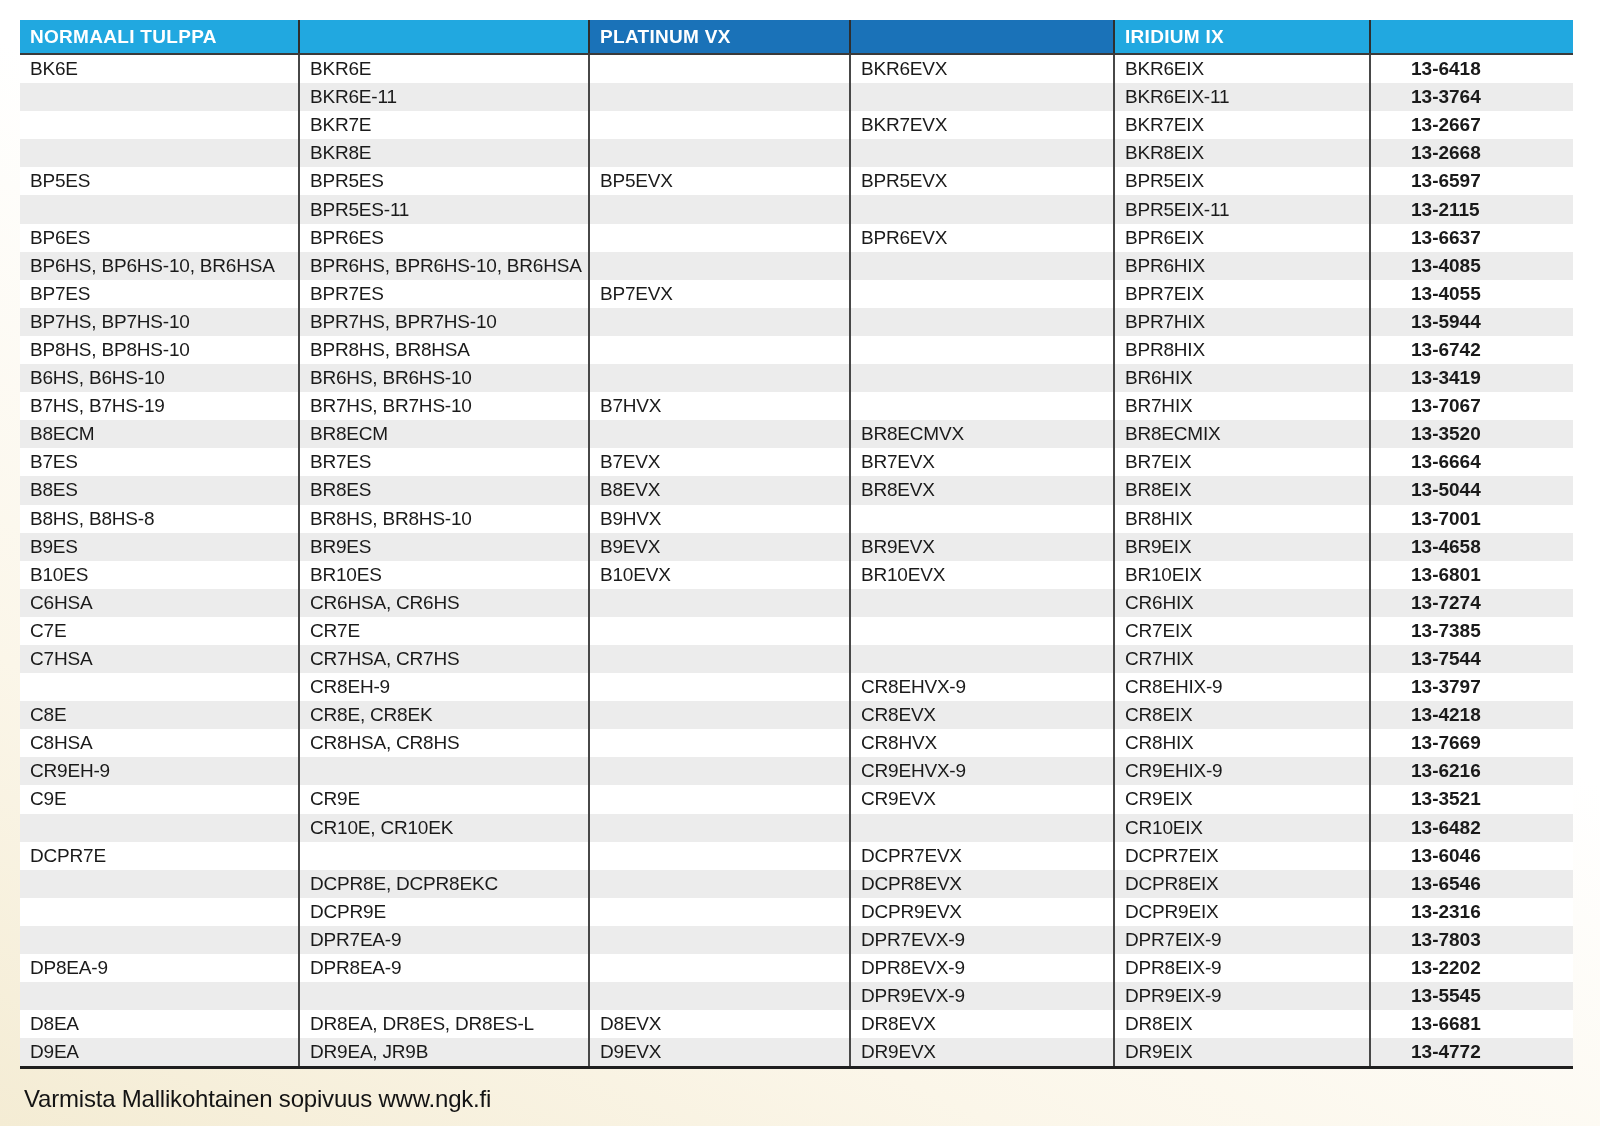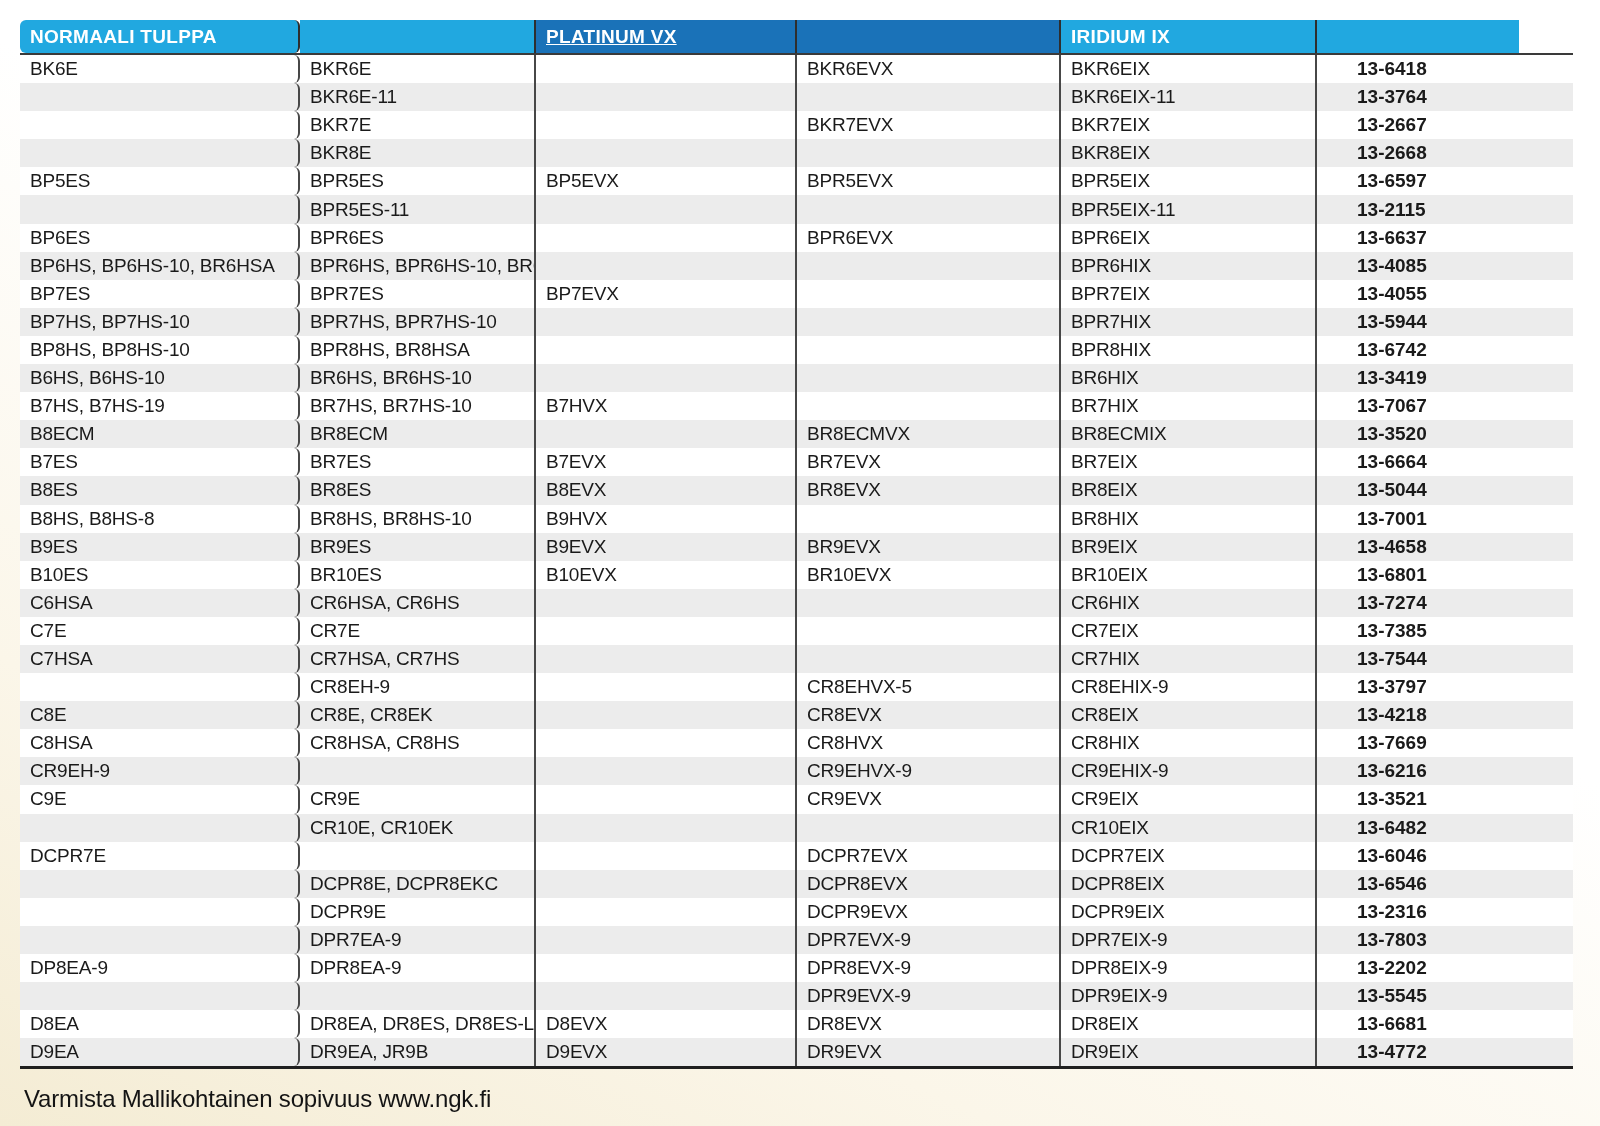--- a/index.html
+++ b/index.html
@@ -27,21 +27,21 @@
     box-sizing: border-box;
     display: flex; align-items: center;
     padding-left: 10px;
     font-size: 19px;
     font-weight: bold;
     letter-spacing: 0.3px;
     color: #ffffff;
     flex: 0 0 auto;
   }
   .hcell.light { background: #21a8e0; }
-  .hcell.dark  { background: #1a72b8; text-decoration: underline; }
+  .hcell.dark  { background: #1a72b8; }
   .hcell:not(:last-child) { border-right: 2px solid #2e2e2e; }
   .tbody { border-bottom: 3px solid #1f1f1f; }
   .trow {
     display: flex;
     height: 28.1px;
     background: #ffffff;
   }
   .trow:nth-child(even) { background: #ececec; }
   .cell {
     box-sizing: border-box;
@@ -49,22 +49,22 @@
     padding-left: 10px;
     font-size: 19px;
     color: #1a1a1a;
     letter-spacing: -0.2px;
     white-space: nowrap;
     overflow: hidden;
     flex: 0 0 auto;
   }
   .cell:not(:last-child) { border-right: 2px solid #474747; }
   .cell.c5 { font-weight: bold; letter-spacing: 0; }
-  .c0 { width: 280px; border-radius: 6px; }
-  .c1 { width: 236px; }
+  .c0 { width: 280px; }
+  .c1 { width: 290px; }
   .c2 { width: 261px; }
   .c3 { width: 264px; }
   .c4 { width: 256px; }
   .c5 { width: 202px; padding-left: 40px; }
   .footer {
     position: absolute;
     left: 24px; top: 1085px;
     font-size: 24px;
     color: #141414;
     letter-spacing: -0.2px;
@@ -257,21 +257,21 @@
           <div class="cell c1">CR7HSA, CR7HS</div>
           <div class="cell c2"></div>
           <div class="cell c3"></div>
           <div class="cell c4">CR7HIX</div>
           <div class="cell c5">13-7544</div>
         </div>
         <div class="trow">
           <div class="cell c0"></div>
           <div class="cell c1">CR8EH-9</div>
           <div class="cell c2"></div>
-          <div class="cell c3">CR8EHVX-5</div>
+          <div class="cell c3">CR8EHVX-9</div>
           <div class="cell c4">CR8EHIX-9</div>
           <div class="cell c5">13-3797</div>
         </div>
         <div class="trow">
           <div class="cell c0">C8E</div>
           <div class="cell c1">CR8E, CR8EK</div>
           <div class="cell c2"></div>
           <div class="cell c3">CR8EVX</div>
           <div class="cell c4">CR8EIX</div>
           <div class="cell c5">13-4218</div>

